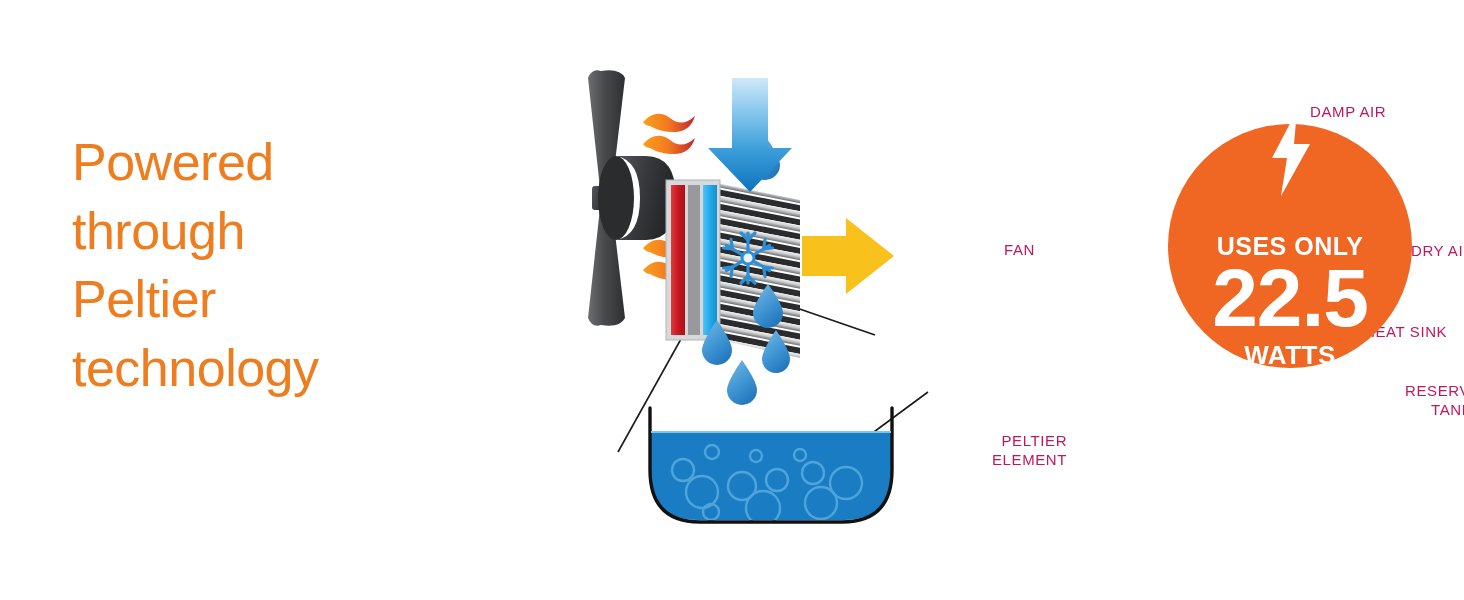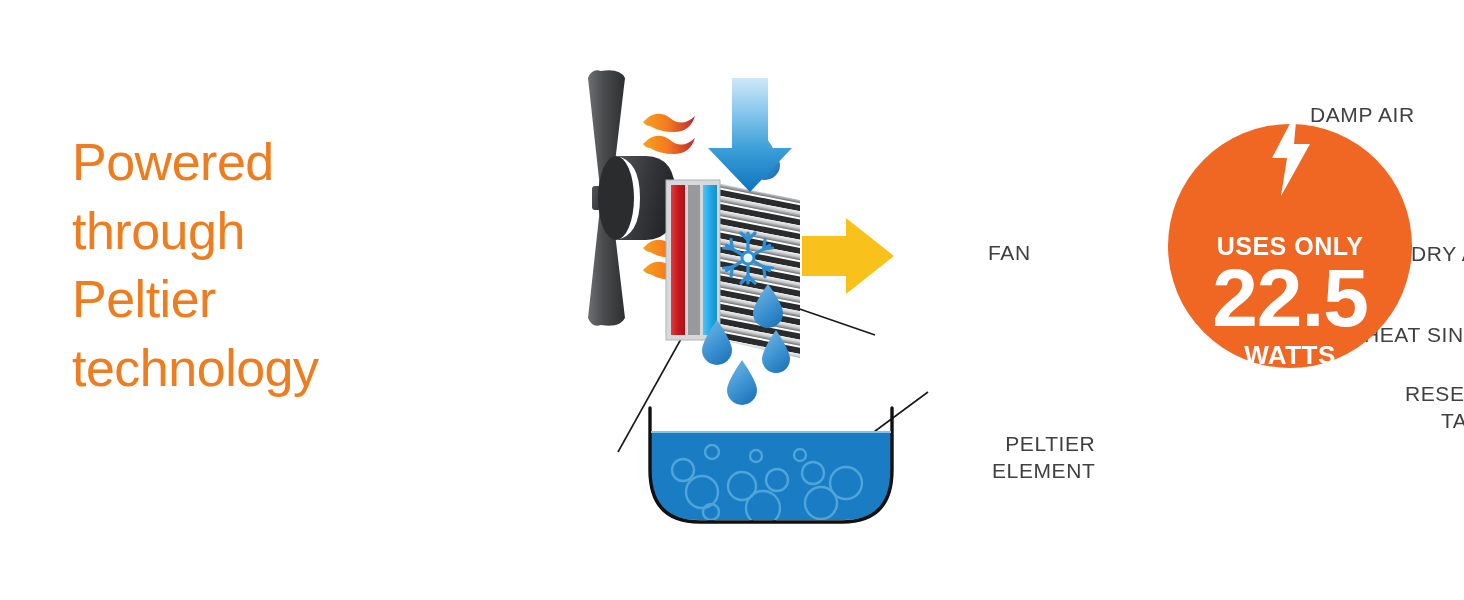--- a/index.html
+++ b/index.html
@@ -38,27 +38,27 @@
     top: 0px;
     width: 640px;
     height: 600px;
   }
   #diagram-svg { display: block; }
 
   
   .diag-label {
     position: absolute;
     font-family: "Liberation Sans", sans-serif;
-    font-size: 21px;
-    color: #404040;
+    font-size: 15px;
+    color: #be185d;
     letter-spacing: 0.6px;
     white-space: nowrap;
     line-height: 1.28;
   }
-  #label-fan       { left: 508px; top: 240px; }
+  #label-fan       { left: 524px; top: 240px; }
   #label-damp-air  { left: 830px; top: 102px; }
   #label-dry-air   { left: 931px; top: 241px; }
   #label-heat-sink { left: 884px; top: 322px; }
   #label-peltier   { left: 512px; top: 431px; text-align: right; }
   #label-reservoir { left: 925px; top: 381px; text-align: center; }
 
   
   #badge {
     position: absolute;
     left: 1168px;

